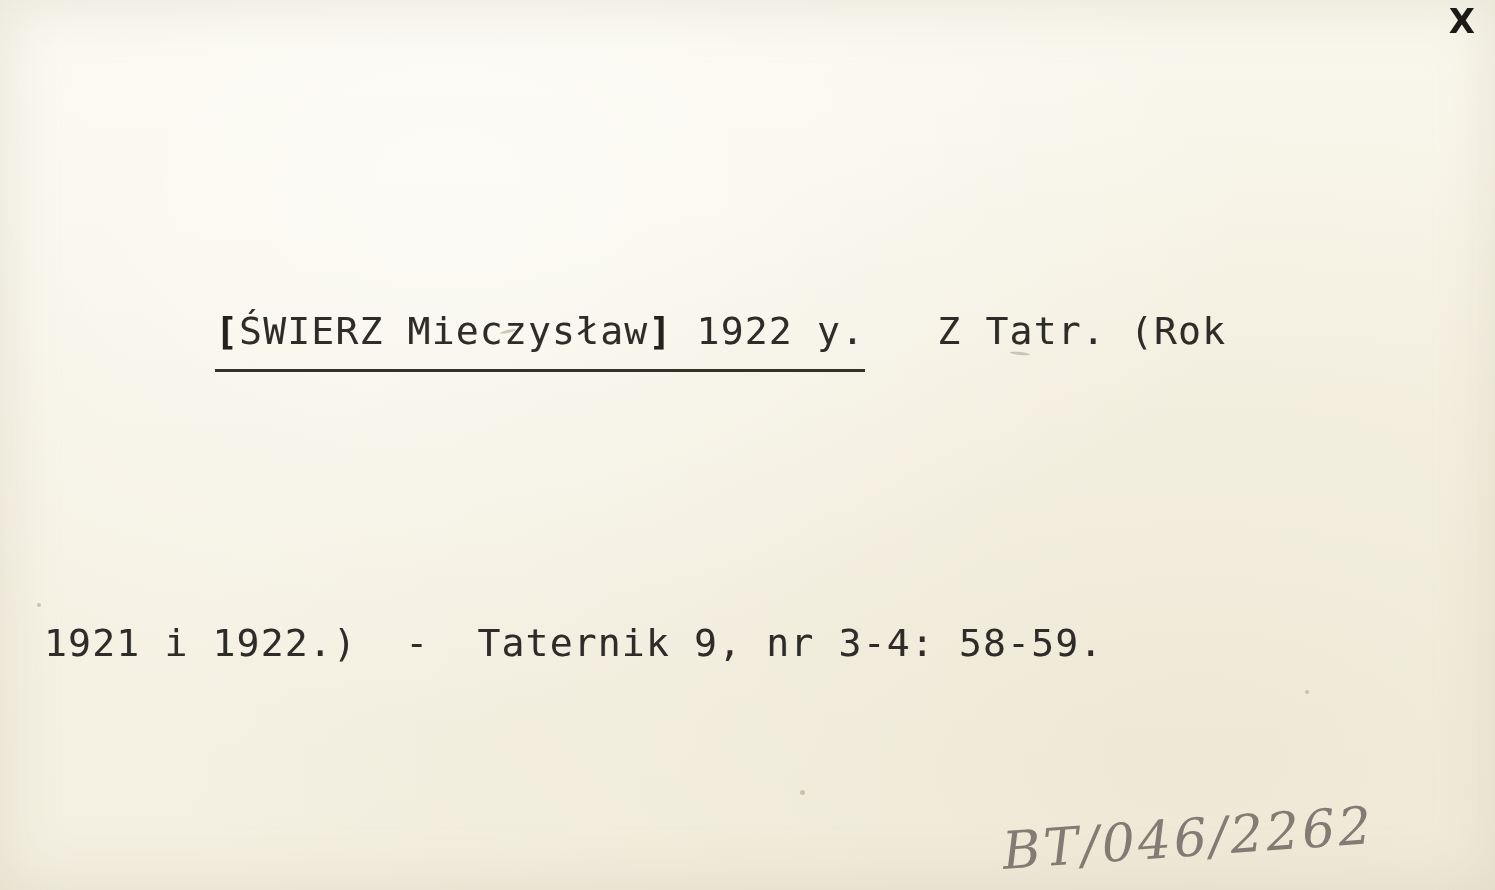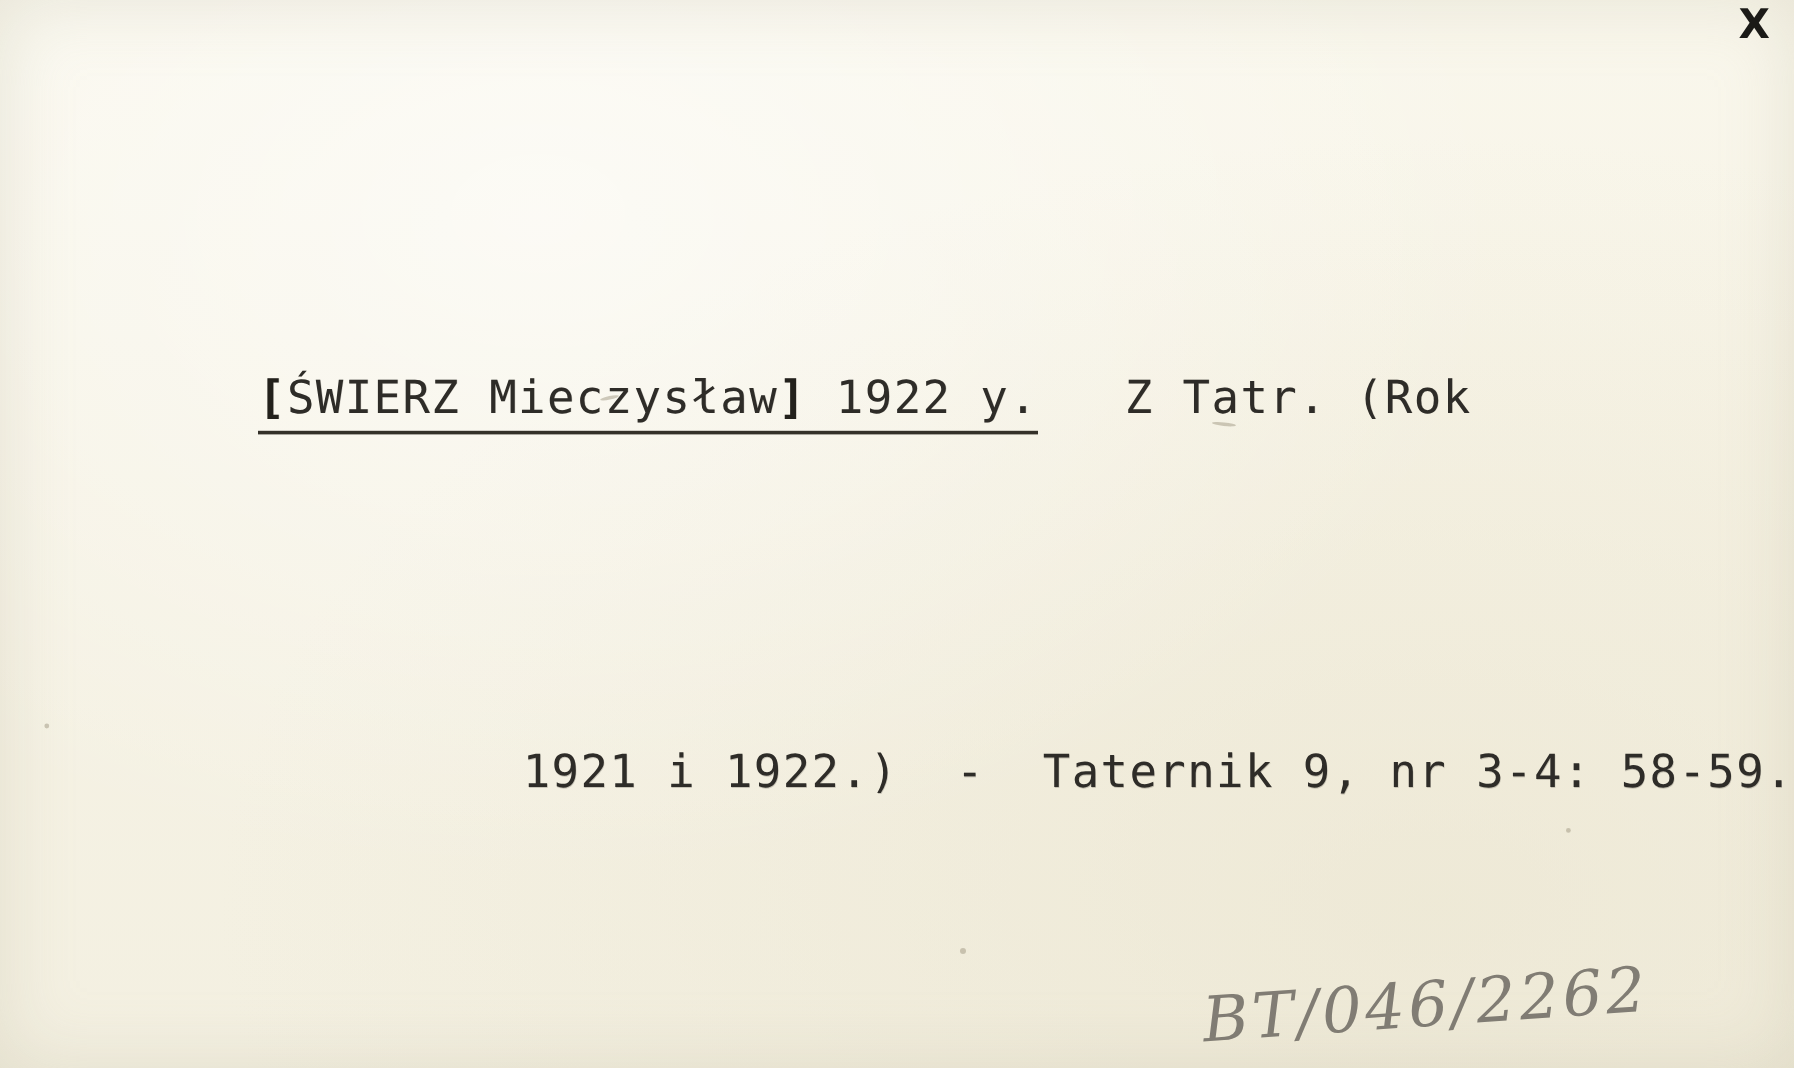--- a/index.html
+++ b/index.html
@@ -43,26 +43,26 @@
     line-height: 78px;
     letter-spacing: 1.2px;
     white-space: pre;
   }
   .typed-line {
     display: block;
     white-space: pre;
     text-shadow: 0.4px 0.4px 0 rgba(70,66,58,0.25);
   }
   .line-1 { padding-left: 215px; }
-  .line-2 { padding-left: 92px; text-align: right; }
+  .line-2 { padding-left: 44px; }
 
   .seg { white-space: pre; }
   .underline-seg {
     border-bottom: 3px solid #343129;
-    padding-bottom: 6px;
+    padding-bottom: 16px;
   }
   .bracket {
     font-weight: bold;
     color: #23211c;
   }
 
   
   #pencil-note {
     position: absolute;
     right: 120px;

